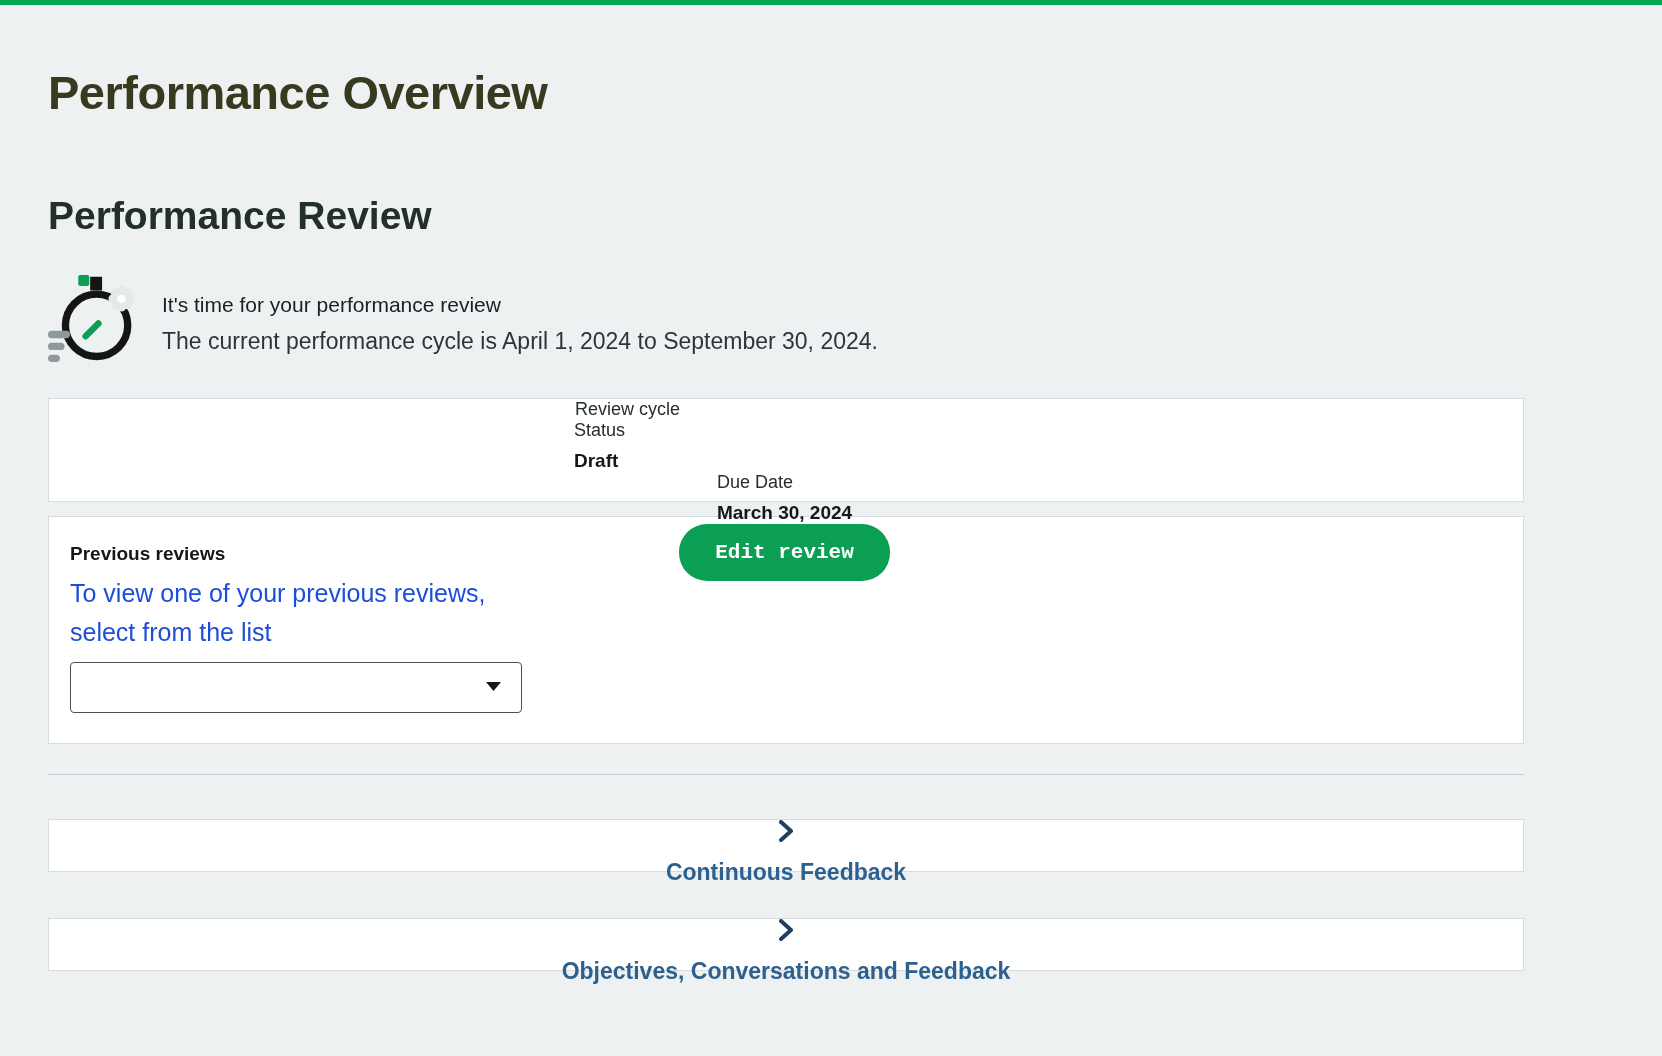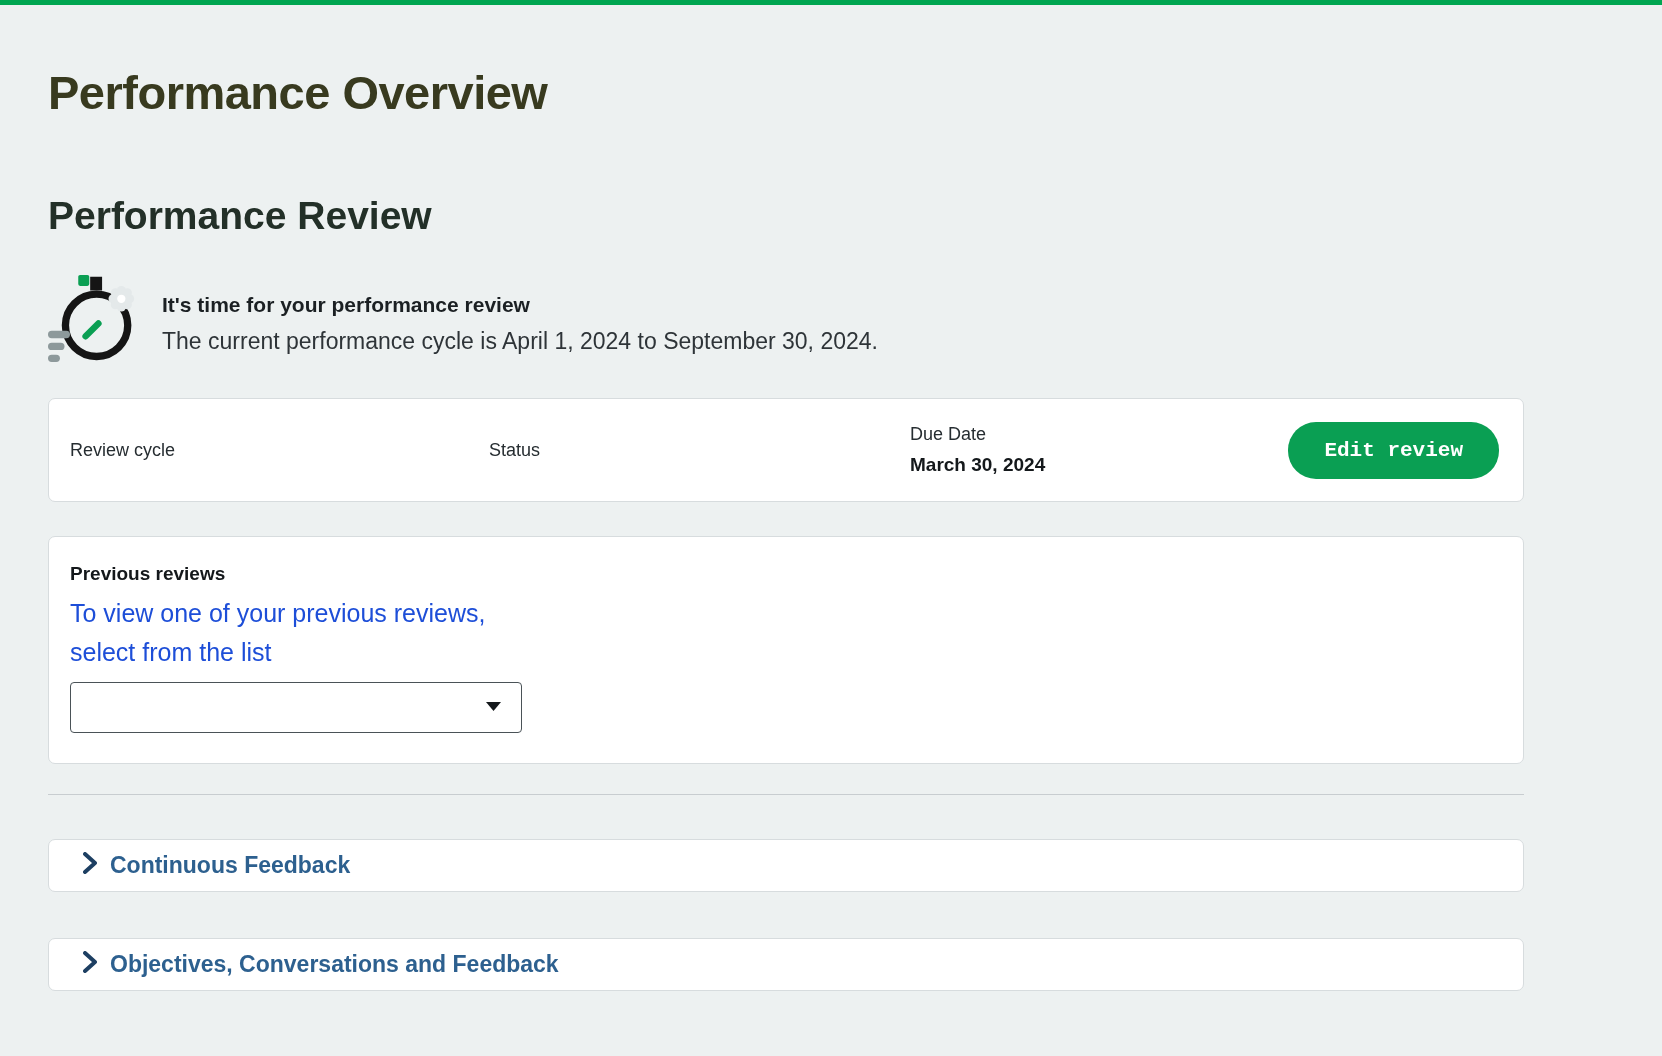--- a/index.html
+++ b/index.html
@@ -32,34 +32,35 @@
 
   .notice {
     margin-top: 34px;
     display: flex;
     align-items: center;
     gap: 26px;
   }
   .notice-icon { width: 88px; height: 92px; flex: none; }
   .notice-title {
     font-size: 21px;
-    font-weight: 700;
+    font-weight: 400;
     color: #1b2023;
     margin-bottom: 11px;
     margin-top: 12px;
   }
   .notice-subtitle {
     font-size: 23px;
     color: #2e3438;
   }
 
   .card {
     background: #ffffff;
     border: 1px solid #d7dcde;
-    border-radius: 7px;
+    border-radius: 0;
+    flex-direction: column;
   }
   .summary-card {
     margin-top: 34px;
     height: 104px;
     display: flex;
     align-items: center;
     padding: 0 24px 0 21px;
   }
   .summary-field { }
   .summary-field.col1 { width: 419px; flex: none; }
@@ -74,21 +75,21 @@
     font-family: Liberation Mono, monospace;
     font-size: 21px;
     font-weight: 700;
     border: none;
     border-radius: 28px;
     padding: 17px 36px;
     cursor: pointer;
   }
 
   .previous-card {
-    margin-top: 34px;
+    margin-top: 14px;
     padding: 26px 34px 30px 21px;
   }
   .previous-heading { font-size: 19px; font-weight: 700; color: #14181b; }
   .previous-desc {
     margin-top: 9px;
     font-size: 25px;
     line-height: 1.55;
     color: #1d4ed8;
     max-width: 472px;
   }
@@ -177,20 +178,21 @@
       <div class="notice-subtitle">The current performance cycle is April 1, 2024 to September 30, 2024.</div>
     </div>
   </div>
 
   <div class="card summary-card">
     <div class="summary-field col1">
       <div class="field-label">Review cycle</div>
     </div>
     <div class="summary-field col2">
       <div class="field-label">Status</div>
+      <div class="field-value">Draft</div>
     </div>
     <div class="summary-field col3">
       <div class="field-label">Due Date</div>
       <div class="field-value">March 30, 2024</div>
     </div>
     <button class="edit-button">Edit review</button>
   </div>
 
   <div class="card previous-card">
     <div class="previous-heading">Previous reviews</div>

